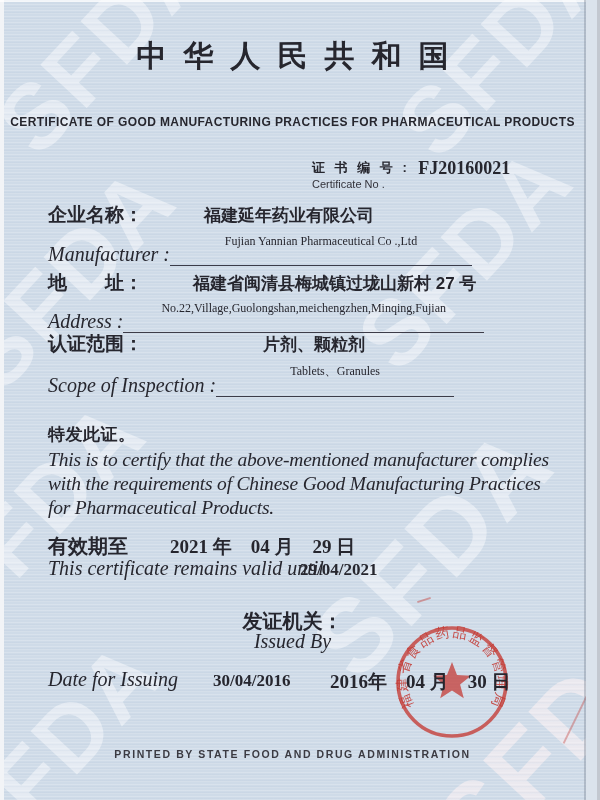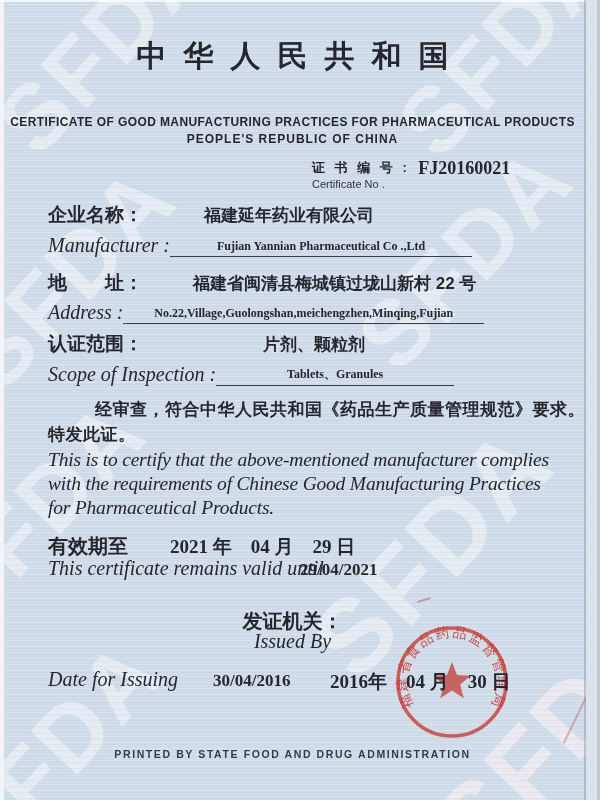--- a/index.html
+++ b/index.html
@@ -43,22 +43,22 @@
   .certno{left:312px;top:158px;white-space:nowrap;}
   .certno .zh{font-size:13px;font-weight:bold;letter-spacing:3px;vertical-align:2px;}
   .certno .val{font-family:"Liberation Serif",serif;font-weight:bold;font-size:18px;margin-left:4px;}
   .certno-en{left:312px;top:178px;font-size:11px;color:#33333b;}
   .zh-label{font-size:19px;font-weight:bold;white-space:nowrap;}
   .zh-val{font-size:17px;font-weight:bold;white-space:nowrap;}
   .en-label{font-family:"Liberation Serif",serif;font-style:italic;font-size:20px;white-space:nowrap;}
   .en-row{display:flex;align-items:flex-end;margin-top:8px;}
   .en-row .fill{
     flex:1;text-align:center;border-bottom:1.6px solid #3c3c49;
-    font-family:"Liberation Serif",serif;font-weight:bold;font-size:12px;
-    padding-bottom:2px;white-space:nowrap;
+    font-family:"Liberation Serif",serif;font-weight:normal;font-size:12px;
+    padding-bottom:16px;white-space:nowrap;
   }
   .st-zh{font-size:17px;font-weight:bold;letter-spacing:.5px;white-space:nowrap;}
   .en-par{
     font-family:"Liberation Serif",serif;font-style:italic;font-size:19.5px;
     line-height:24px;letter-spacing:-.2px;
   }
   .serif-b{font-family:"Liberation Serif",serif;font-weight:bold;}
   .footer-zh{top:712px;font-size:27px;font-weight:bold;letter-spacing:4px;}
   .footer-en{top:748px;font-size:10.5px;font-weight:bold;letter-spacing:1.6px;color:#3a3a42;}
   
@@ -103,50 +103,48 @@
       <polygon points="59,39 64,52.1 78,52.8 67.1,61.6 70.8,75.2 59,67.5 47.2,75.2 50.9,61.6 40,52.8 54,52.1" fill="#c43b35" opacity="0.75"></polygon>
     </svg>
   </div>
   <div class="red-scratch"></div>
   <div class="seal-fleck"></div>
 
   <div class="layer">
 
     <div class="abs ctr country-title">中华人民共和国</div>
     <div class="abs ctr sub1">CERTIFICATE OF GOOD MANUFACTURING PRACTICES FOR PHARMACEUTICAL PRODUCTS</div>
-    <div class="abs ctr sub2">PEOPLE'S REPUBLIC OF CHINA</div>
 
     <div class="abs certno">
       <span class="zh">证 书 编 号 :</span>
       <span class="val">FJ20160021</span>
     </div>
     <div class="abs certno-en">Certificate No .</div>
 
     <div class="abs zh-label" style="left:48px;top:202px;">企业名称：</div>
     <div class="abs zh-val" style="left:204px;top:204px;">福建延年药业有限公司</div>
     <div class="abs en-row" style="left:48px;top:226px;width:424px;">
       <span class="en-label">Manufacturer :</span>
       <span class="fill">Fujian Yannian Pharmaceutical Co .,Ltd</span>
     </div>
 
     <div class="abs zh-label" style="left:48px;top:270px;">地　　址：</div>
-    <div class="abs zh-val" style="left:193px;top:272px;">福建省闽清县梅城镇过垅山新村 22 号</div>
+    <div class="abs zh-val" style="left:193px;top:272px;">福建省闽清县梅城镇过垅山新村 27 号</div>
     <div class="abs en-row" style="left:48px;top:293px;width:436px;">
       <span class="en-label">Address :</span>
       <span class="fill">No.22,Village,Guolongshan,meichengzhen,Minqing,Fujian</span>
     </div>
 
     <div class="abs zh-label" style="left:48px;top:331px;">认证范围：</div>
     <div class="abs zh-val" style="left:263px;top:333px;">片剂、颗粒剂</div>
     <div class="abs en-row" style="left:48px;top:355px;width:406px;">
       <span class="en-label">Scope of Inspection :</span>
       <span class="fill">Tablets、Granules</span>
     </div>
 
-    <div class="abs st-zh" style="left:95px;top:398px;">经审查，符合中华人民共和国《药品生产质量管理规范》要求。</div>
     <div class="abs st-zh" style="left:48px;top:423px;">特发此证。</div>
     <div class="abs en-par" style="left:48px;top:448px;width:512px;">This is to certify that the above-mentioned manufacturer complies with the requirements of Chinese Good Manufacturing Practices for Pharmaceutical Products.</div>
 
     <div class="abs zh-label" style="left:48px;top:533px;font-size:20px;">有效期至</div>
     <div class="abs zh-val serif-b" style="left:170px;top:534px;font-size:19px;">2021 年　04 月　29 日</div>
     <div class="abs en-label" style="left:48px;top:557px;">This certificate remains valid until</div>
     <div class="abs serif-b" style="left:300px;top:560px;font-size:17px;">29/04/2021</div>
 
     <div class="abs ctr zh-label" style="top:608px;font-size:20px;">发证机关：</div>
     <div class="abs ctr en-label" style="top:630px;">Issued By</div>

